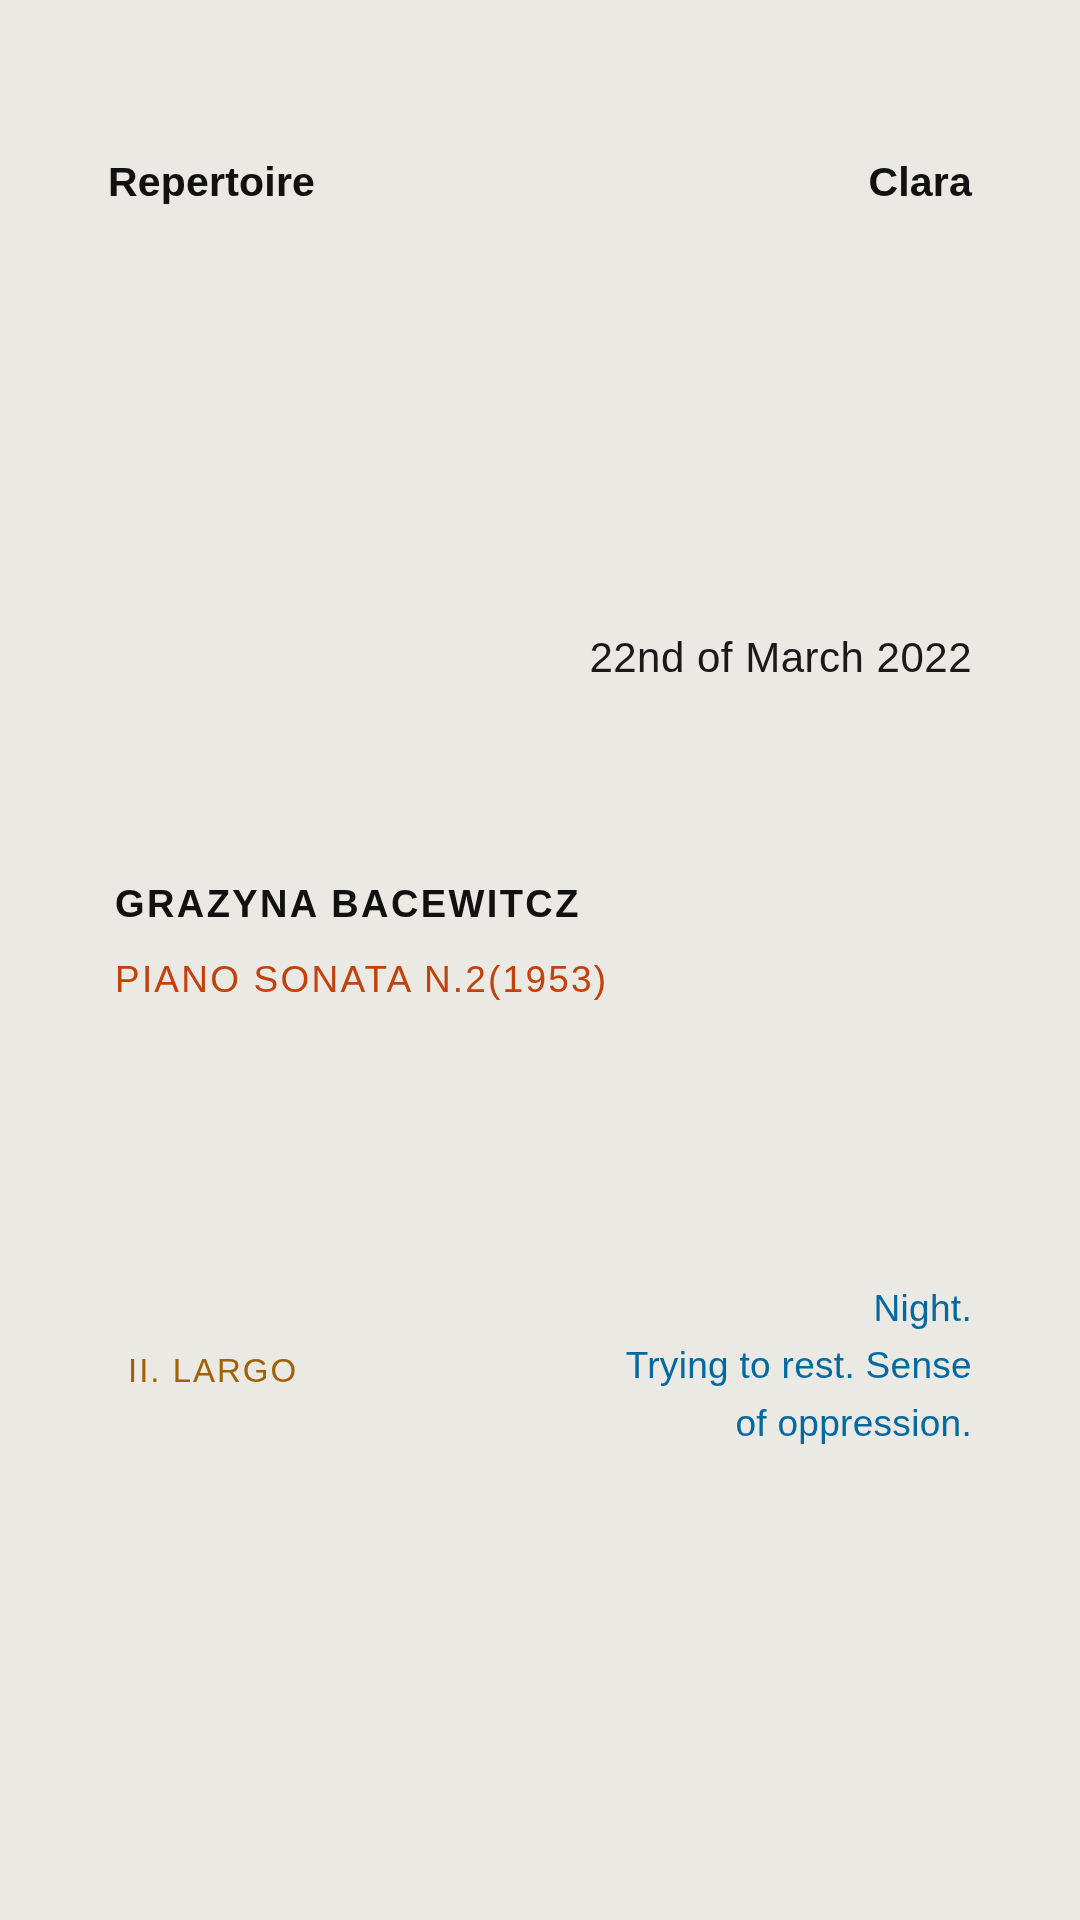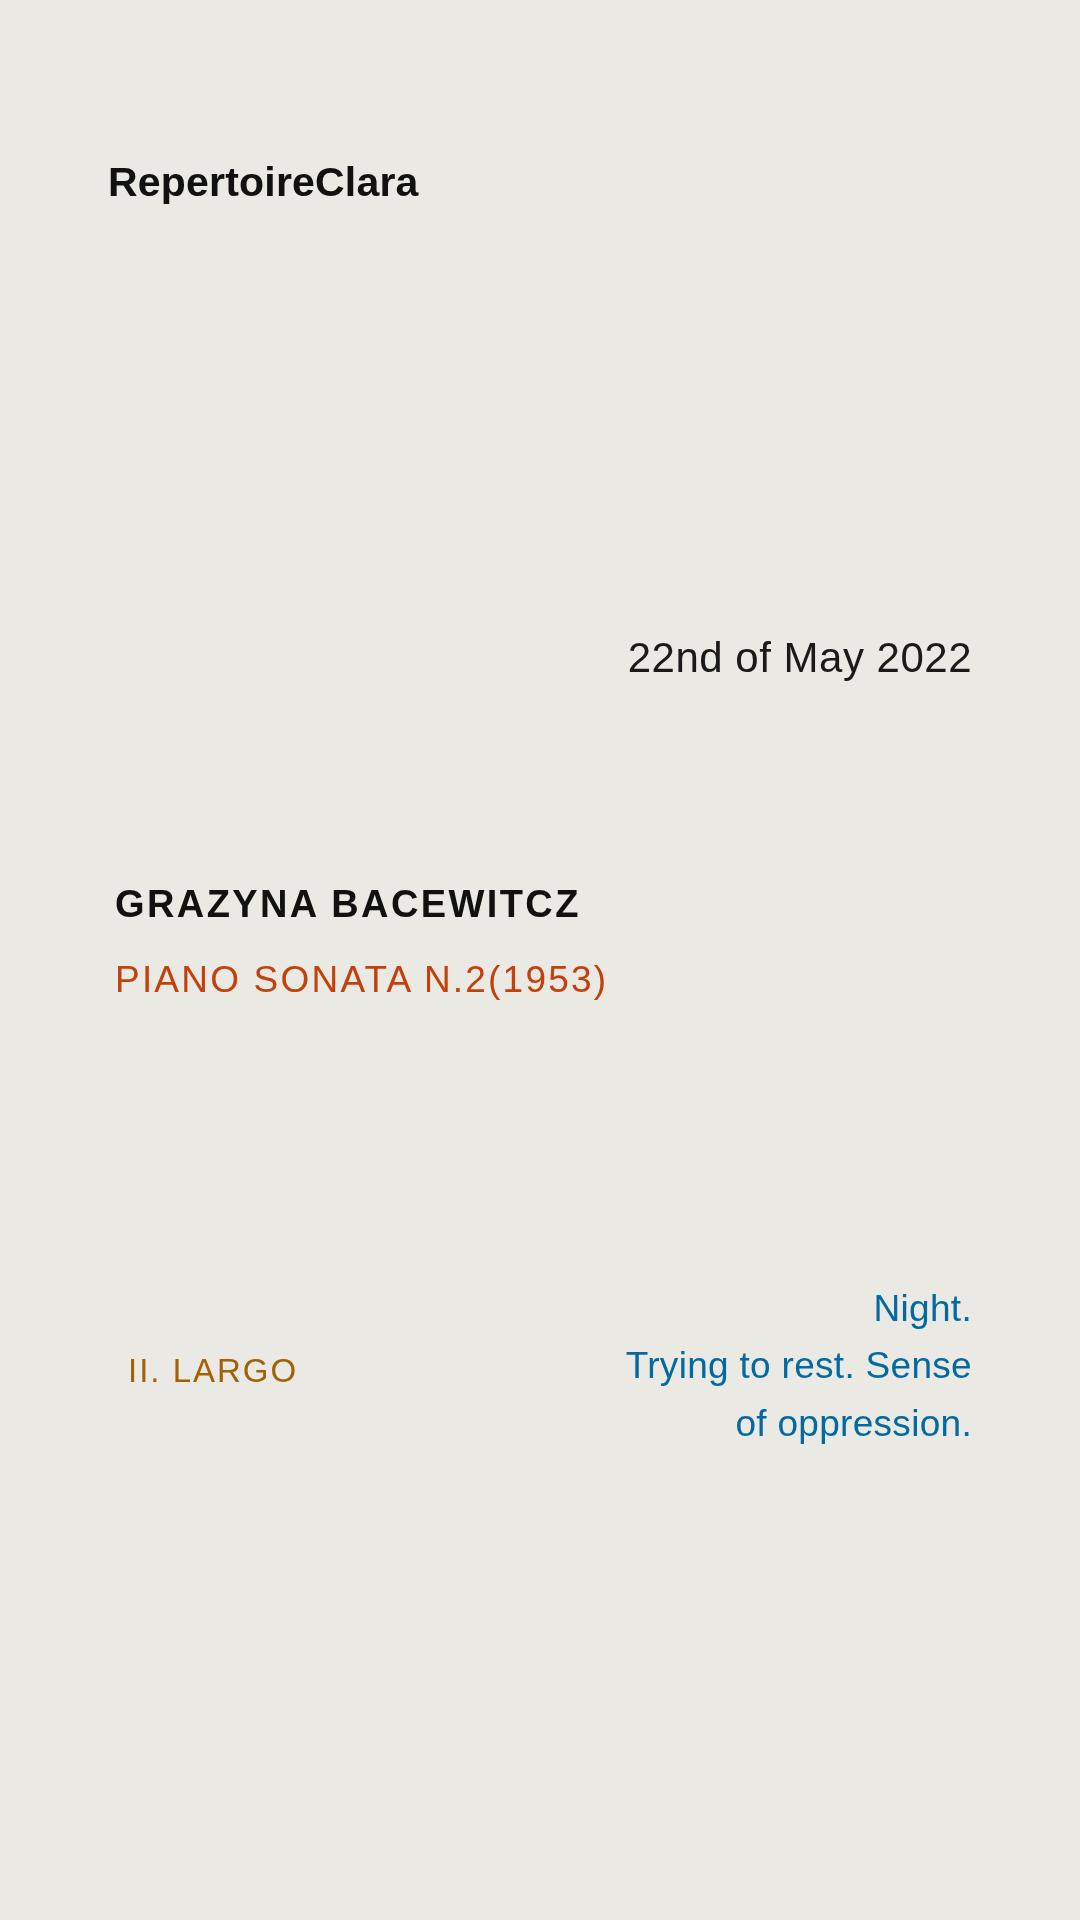--- a/index.html
+++ b/index.html
@@ -23,20 +23,21 @@
     background: #ebe9e4;
   }
 
   
   .header {
     position: absolute;
     left: 108px;
     top: 160px;
     width: 864px;
     display: flex;
+    justify-content: space-between;
     align-items: baseline;
   }
   .header-left, .header-right {
     font-size: 41px;
     font-weight: 700;
     letter-spacing: 0.2px;
     color: #111111;
     line-height: 1.1;
   }
 
@@ -115,21 +116,21 @@
 <body>
 
 <div class="page">
 
   <div class="header">
     <div class="header-left">Repertoire</div>
     <div class="header-right">Clara</div>
   </div>
 
   <div class="date-row">
-    <div class="date-text">22nd of May 2022</div>
+    <div class="date-text">22nd of March 2022</div>
   </div>
 
   <div class="work">
     <div class="composer">GRAZYNA BACEWITCZ</div>
     <div class="piece">PIANO SONATA N.2(1953)</div>
   </div>
 
   <div class="movement-row">
     <div class="movement-title">II. LARGO</div>
     <div class="movement-note">Night.<br>Trying to rest. Sense<br>of oppression.</div>

